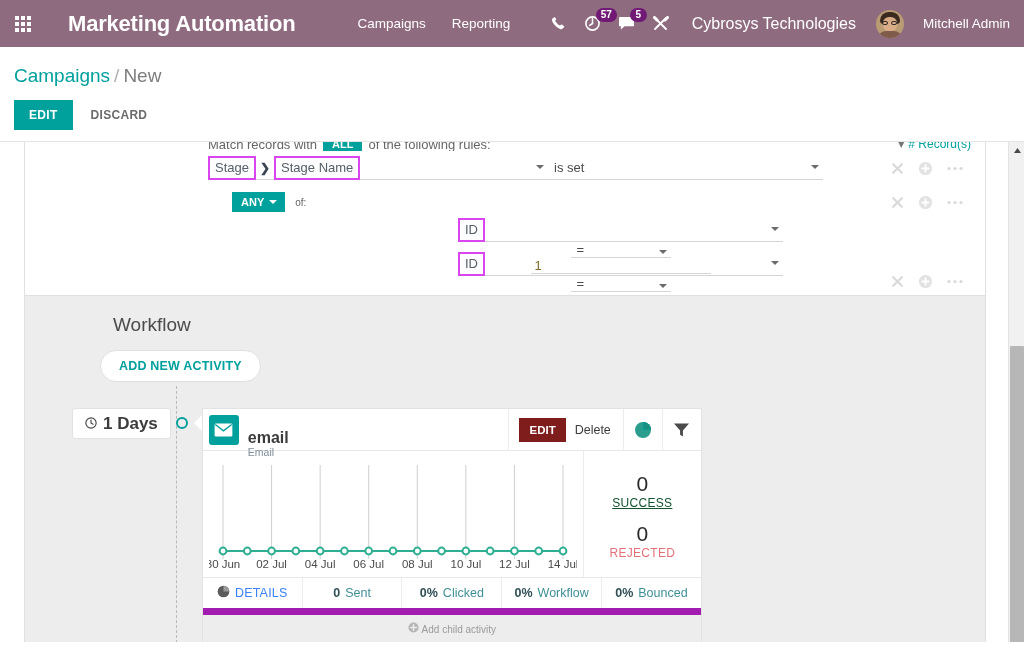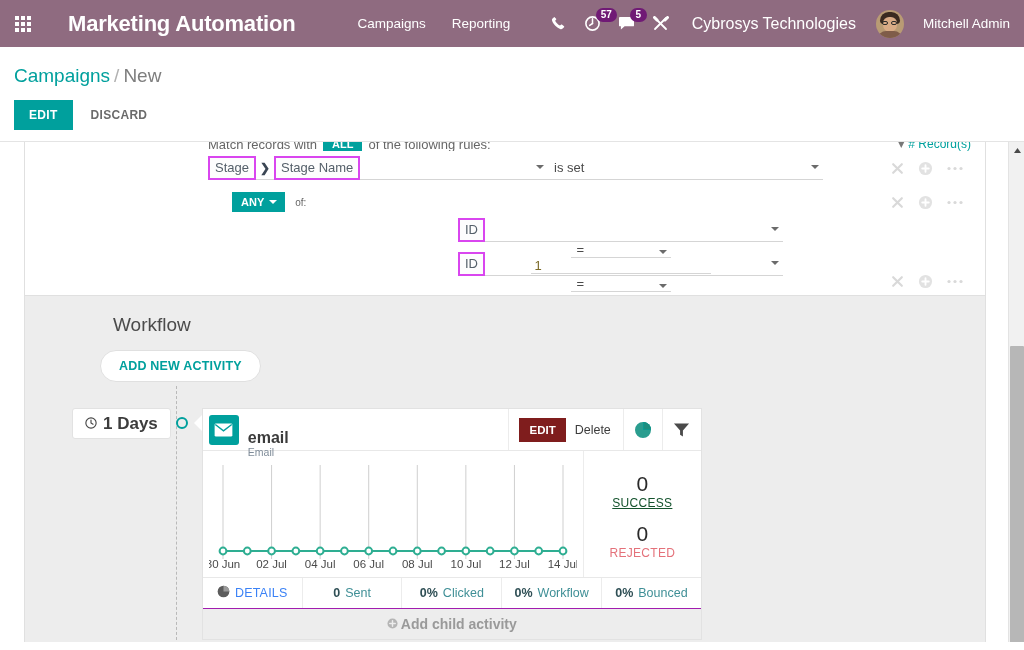--- a/index.html
+++ b/index.html
@@ -348,25 +348,25 @@
     border-right: 1px solid #ececec;
     cursor: pointer;
   }
   .foot-cell:last-child { border-right: none; }
   .foot-cell b { color: #2f4f55; font-weight: bold; }
   .foot-cell .lbl { color: #3f8f96; }
   .details-cell { color: #3b82f6; font-size: 12.5px; letter-spacing: 0.2px; }
   .add-child {
     background: #ededed;
     text-align: center;
-    font-size: 14px; font-weight: bold;
+    font-size: 10px; font-weight: normal;
     color: #9a9a9a;
     padding: 7px 0;
     cursor: pointer;
-    border-top: 1px solid #a21caf;
+    border-top: 7px solid #a21caf;
   }
   .add-child .pl { display:inline-block; margin-right:3px; }
 
   
   .vscroll {
     position: absolute;
     right: 0; top: 0;
     width: 16px; height: 521px;
     background: #f1f1f1;
     border-left: 1px solid #e3e3e3;

